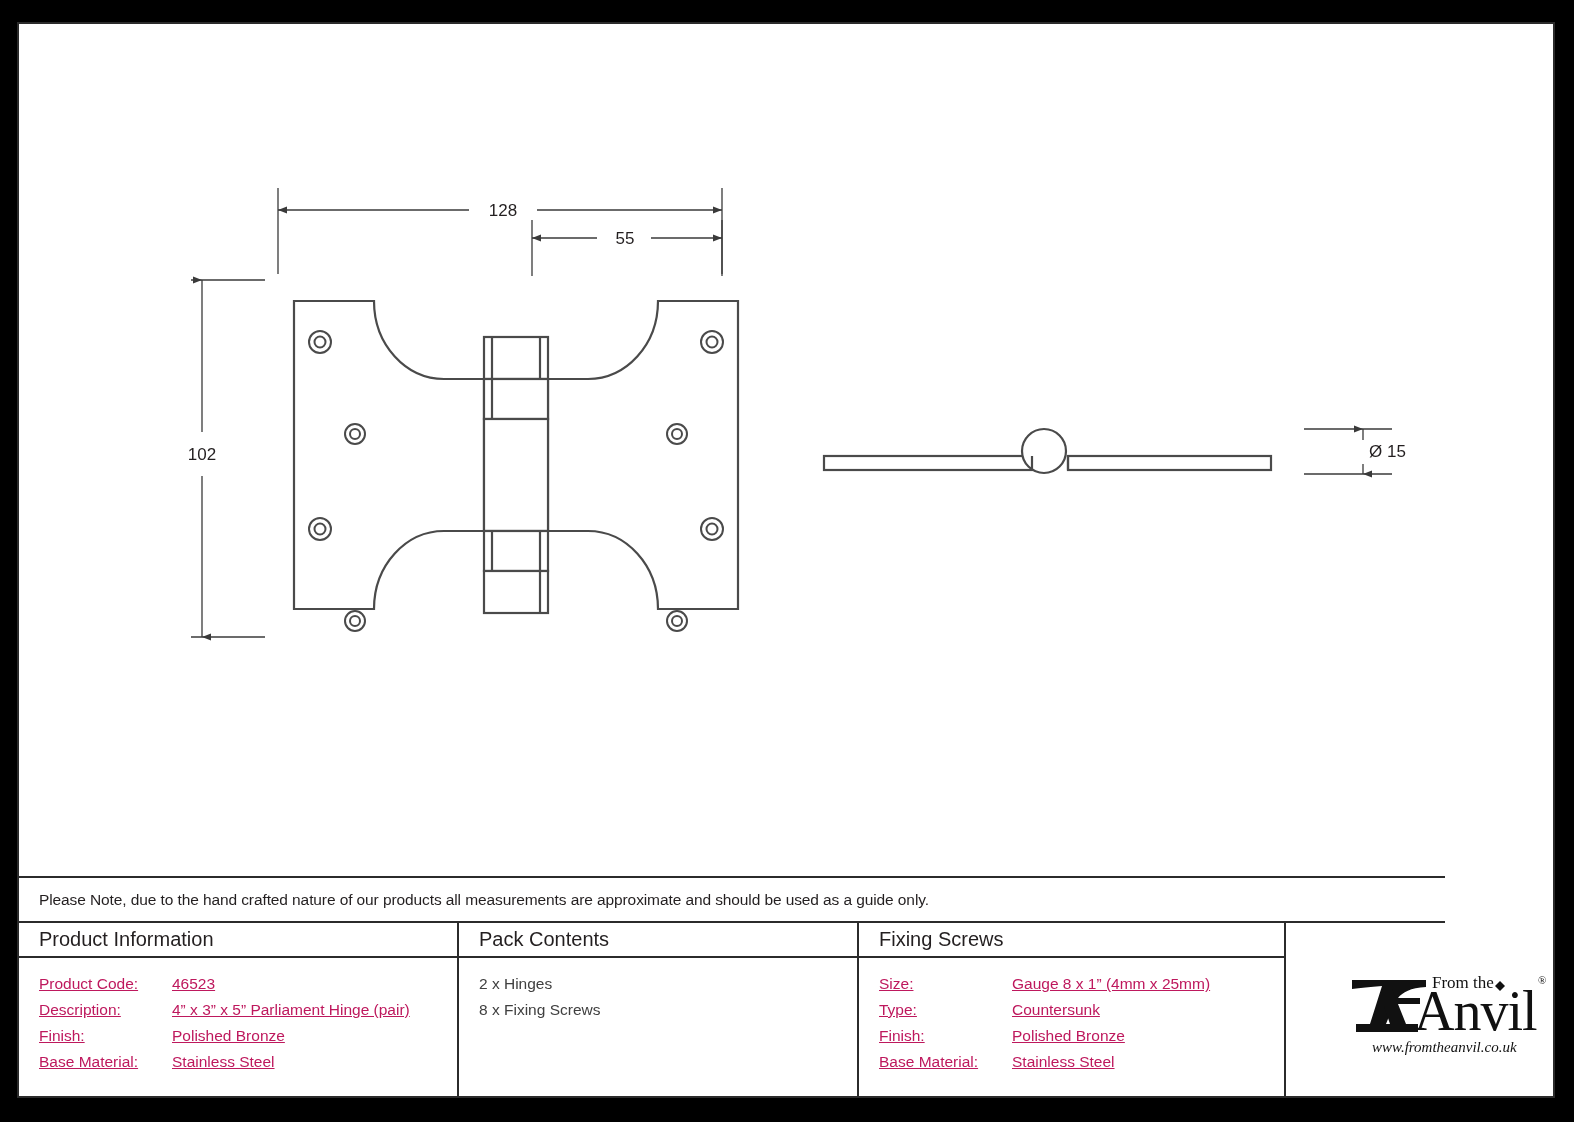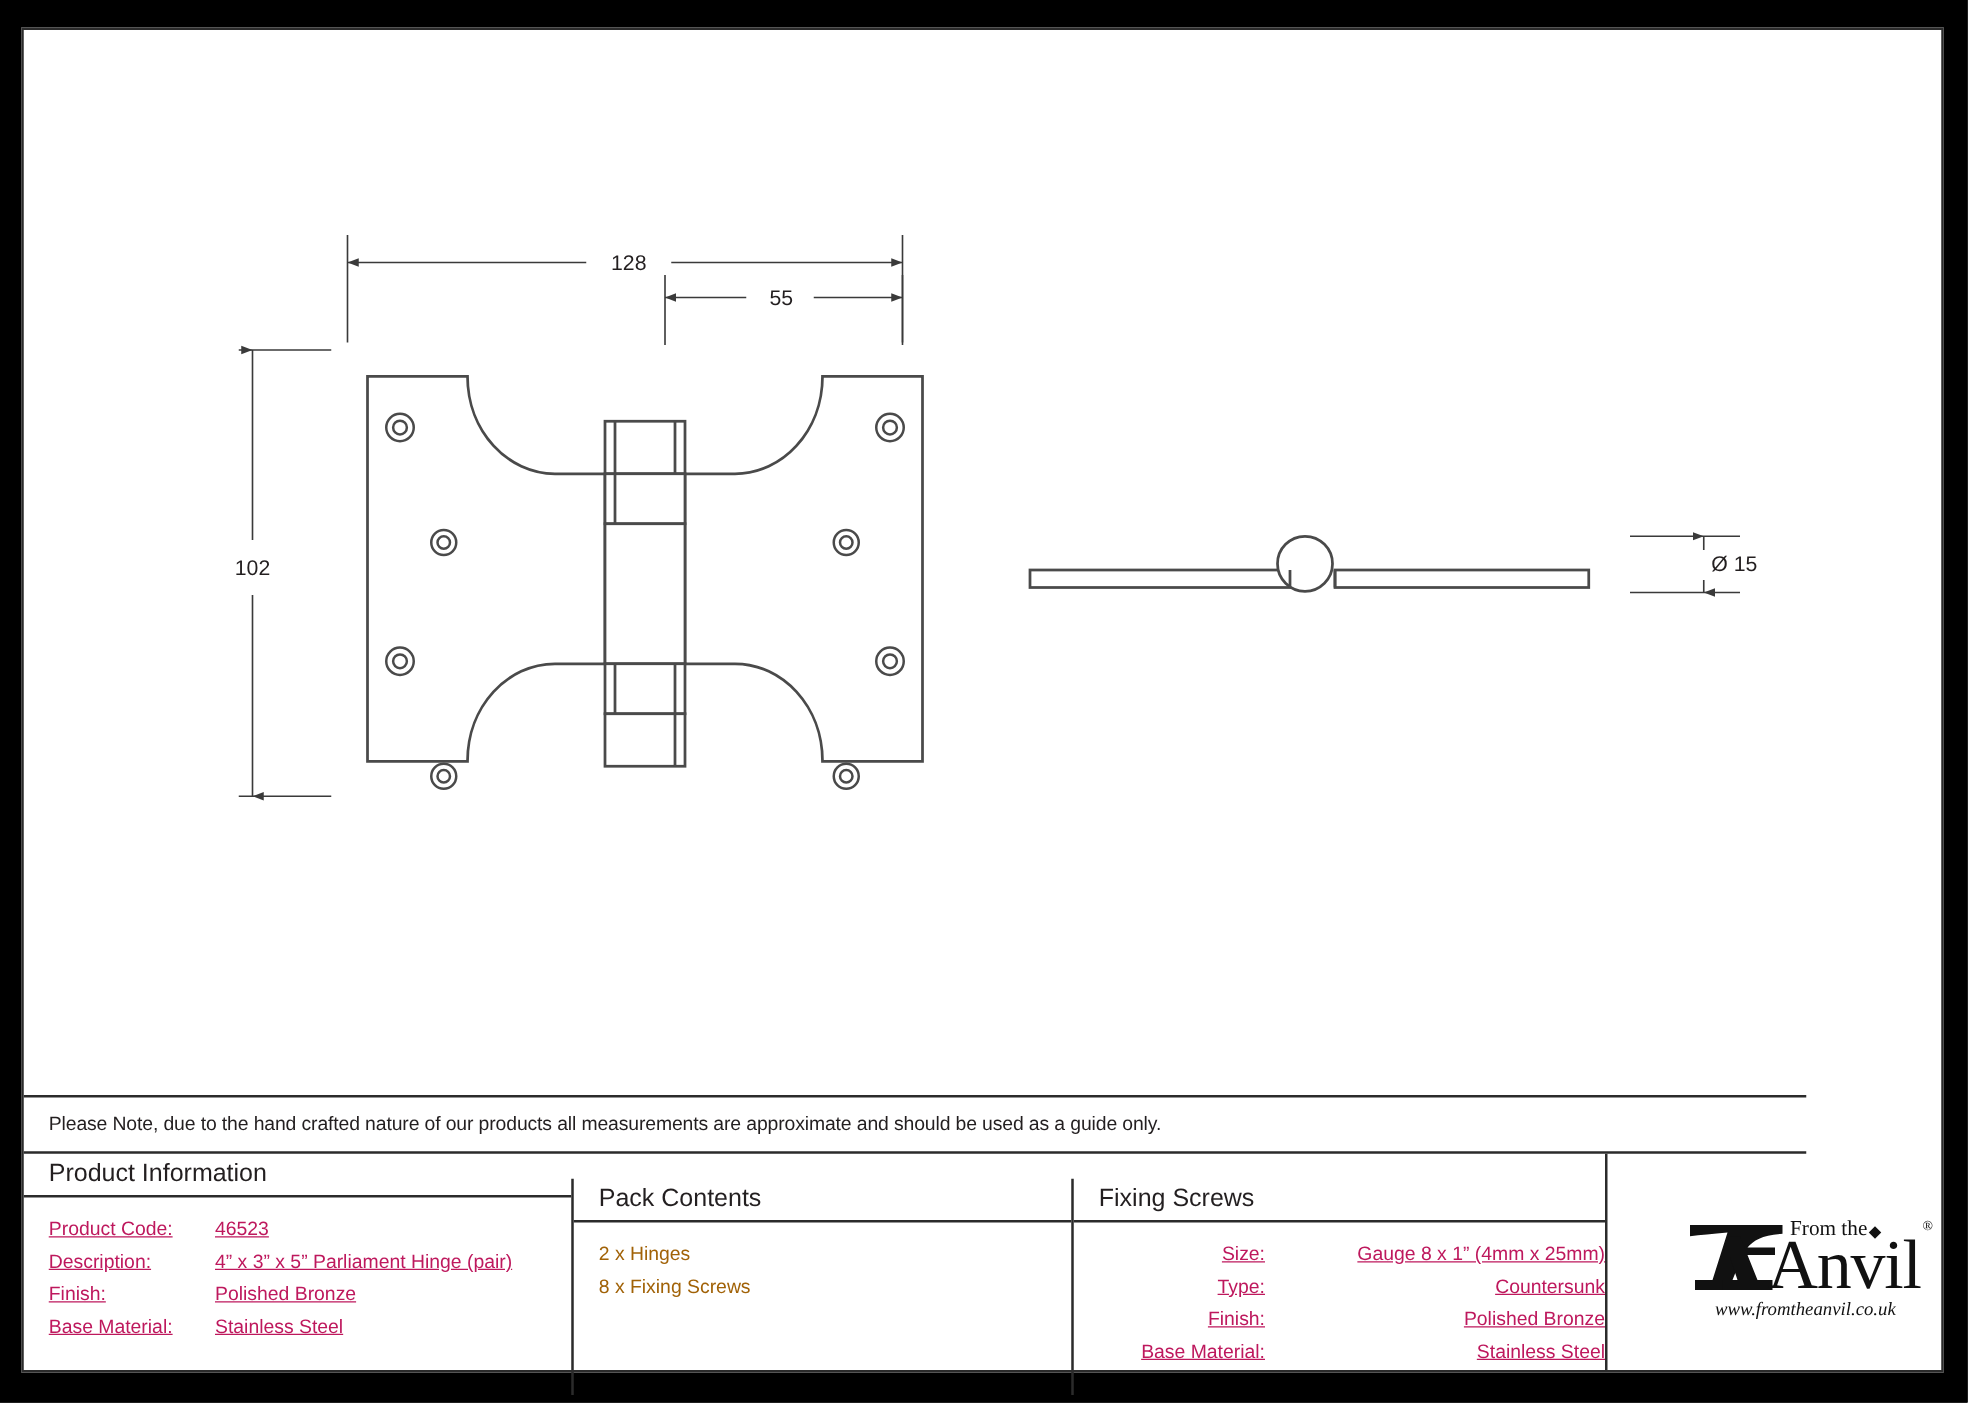--- a/index.html
+++ b/index.html
@@ -82,21 +82,20 @@
     height: 173px;
   }
   .col {
     position: absolute;
     top: 0;
     height: 173px;
     box-sizing: border-box;
   }
   .col-sep {
     border-left: 2px solid #2b2b2b;
-    margin-top: 20px;
   }
   .col-head {
     height: 35px;
     box-sizing: border-box;
     border-bottom: 2px solid #2b2b2b;
     display: flex;
     align-items: center;
     padding-left: 20px;
     font-size: 20px;
     color: #231f20;
@@ -111,21 +110,21 @@
     color: #be185d;
     line-height: 26px;
     text-decoration: underline;
   }
   .kv .k { width: 133px; flex: 0 0 133px; }
   .kv .v { flex: 1 1 auto; }
   .kv.cont .k { visibility: hidden; }
 
   .plain-line {
     font-size: 15.5px;
-    color: #a16207;
+    color: #404040;
     line-height: 26px;
   }
 
   
   .logo-cell {
     position: absolute;
     top: 0;
     height: 173px;
     box-sizing: border-box;
     border-left: 2px solid #2b2b2b;
@@ -325,21 +324,21 @@
         </div>
 
         <div class="col col-sep" style="left:438px; width:400px;">
           <div class="col-head">Pack Contents</div>
           <div class="col-body">
             <div class="plain-line">2 x Hinges</div>
             <div class="plain-line">8 x Fixing Screws</div>
           </div>
         </div>
 
-        <div class="col col-sep" style="left:838px; width:427px;text-align:right;">
+        <div class="col col-sep" style="left:838px; width:427px;">
           <div class="col-head">Fixing Screws</div>
           <div class="col-body">
             <div class="kv">
               <span class="k">Size:</span>
               <span class="v">Gauge 8 x 1” (4mm x 25mm)</span>
             </div>
             <div class="kv">
               <span class="k">Type:</span>
               <span class="v">Countersunk</span>
             </div>

